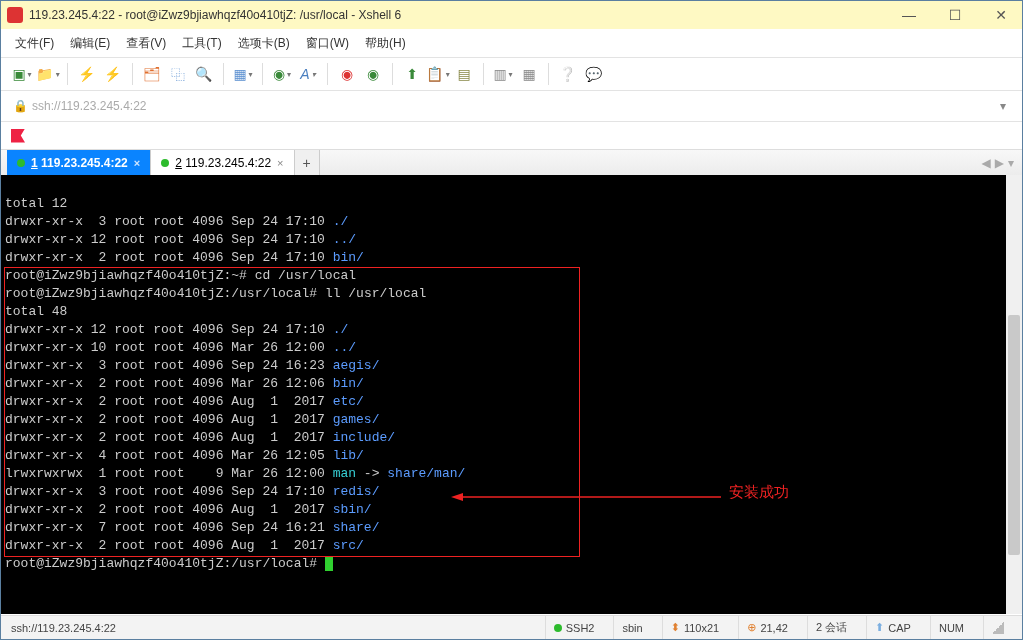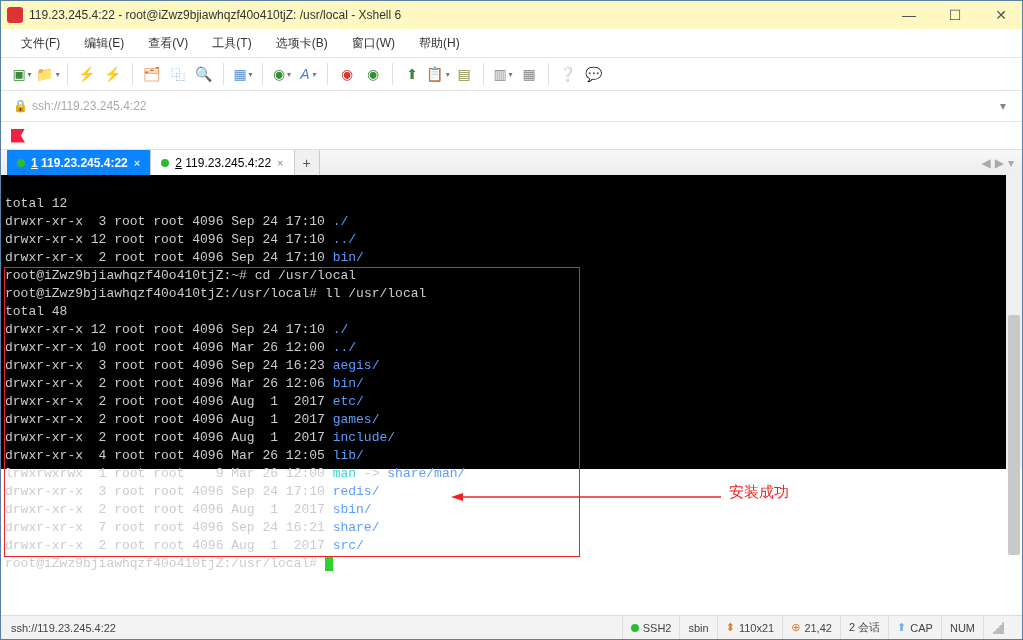--- a/index.html
+++ b/index.html
@@ -3,21 +3,21 @@
 <meta charset="utf-8">
 <style>
   * { box-sizing: border-box; margin: 0; padding: 0; }
   body { font-family: "Microsoft YaHei", "Segoe UI", sans-serif; font-size: 12px; background: #fff; width: 1023px; height: 640px; overflow: hidden; position: relative; border: 1px solid #5a7fa0; }
   .titlebar { height: 28px; background: #fef9c3; display: flex; align-items: center; padding: 0 6px; }
   .titlebar .icon { width: 16px; height: 16px; background: #d33; border-radius: 3px; margin-right: 6px; }
   .titlebar .title { flex: 1; color: #333; font-size: 12px; }
   .winbtns { display: flex; gap: 16px; color: #555; font-size: 14px; }
   .winbtns span { cursor: pointer; width: 30px; text-align: center; }
 
-  .menubar { height: 28px; display: flex; align-items: center; padding: 0 20px; gap: 24px; color: #333; }
+  .menubar { height: 28px; display: flex; align-items: center; padding: 0 14px; gap: 16px; color: #333; }
   .menubar .menuitem { cursor: pointer; }
 
   .toolbar { height: 34px; border-top: 1px solid #e3e3e3; border-bottom: 1px solid #e3e3e3; display: flex; align-items: center; padding: 0 10px; gap: 4px; }
   .tool-sep { width: 1px; height: 22px; background: #ddd; margin: 0 4px; }
   .tool-ico { width: 22px; height: 22px; display: inline-flex; align-items: center; justify-content: center; font-size: 14px; cursor: pointer; border-radius: 2px; }
   .tool-ico.drop::after { content: "▾"; font-size: 8px; color: #777; margin-left: 2px; }
 
   .address { height: 30px; display: flex; align-items: center; padding: 4px 10px; }
   .address .lock { color: #e0a030; margin: 0 4px 0 2px; }
   .address .url { color: #aaa; flex: 1; }
@@ -29,37 +29,37 @@
   .tabs { height: 26px; background: linear-gradient(#f8f8f8,#ececec); border-top: 1px solid #ddd; display: flex; align-items: stretch; padding-left: 6px; }
   .tab { display: flex; align-items: center; padding: 0 10px; gap: 6px; border-right: 1px solid #ccc; background: #fff; cursor: pointer; font-size: 12px; }
   .tab.active { background: #0a84ff; color: #fff; font-weight: bold; }
   .tab .dot { width: 8px; height: 8px; border-radius: 50%; }
   .tab .dot.green { background: #2dbb2d; }
   .tab .close { font-size: 11px; color: #888; cursor: pointer; }
   .tab.active .close { color: #cfe6ff; }
   .tab.new { background: #f0f0f0; font-size: 14px; color: #555; padding: 0 8px; }
   .tabs-right { margin-left: auto; display: flex; align-items: center; padding: 0 8px; gap: 4px; color: #aaa; }
 
-  .terminal-wrap { position: relative; height: 294px; background: #000; font-family: "Consolas","Courier New",monospace; font-size: 13px; line-height: 18px; color: #ccc; }
+  .terminal-wrap { position: relative; height: 439px; background: #000; font-family: "Consolas","Courier New",monospace; font-size: 13px; line-height: 18px; color: #ccc; }
   .terminal { position: absolute; inset: 0; right: 16px; padding: 2px 0 0 4px; white-space: pre; }
   .scrollbar { position: absolute; right: 0; top: 0; width: 16px; height: 100%; background: #f0f0f0; }
   .scroll-thumb { position: absolute; left: 2px; right: 2px; top: 140px; height: 240px; background: #c9c9c9; border-radius: 2px; }
 
   .c-blue { color: #5c9cff; }
   .c-cyan { color: #37d0d6; }
   .c-prompt { color: #ccc; }
   .cursor { display: inline-block; width: 8px; height: 15px; background: #30d030; vertical-align: text-bottom; }
 
   .redbox { position: absolute; border: 1.5px solid #e22; pointer-events: none; }
   .anno { position: absolute; color: #e22; font-family: "Microsoft YaHei"; font-size: 15px; }
   .arrow { position: absolute; pointer-events:none; }
 
   .statusbar { position: absolute; bottom: 0; left: 0; right: 0; height: 24px; background: #f3f3f3; border-top: 1px solid #ddd; display: flex; align-items: center; font-size: 11px; color: #444; padding: 0 10px; }
   .statusbar .sp { flex: 1; }
-  .status-seg { padding: 0 8px; border-left: 1px solid #ddd; height: 100%; display: flex; align-items: center; gap: 4px; }
+  .status-seg { padding: 0 8px; border-left: 1px solid #ddd; height: 100%; display: flex; align-items: center; gap: 4px; margin-left: 11px; }
   .status-seg .gdot { width: 8px; height: 8px; background: #2dbb2d; border-radius: 50%; }
   .status-seg .resize { width: 12px; height: 12px; background: linear-gradient(135deg, transparent 50%, #bbb 50%); }
 </style>
 </head>
 <body>
 
 <div class="titlebar">
   <div class="icon"></div>
   <div class="title">119.23.245.4:22 - root@iZwz9bjiawhqzf40o410tjZ: /usr/local - Xshell 6</div>
   <div class="winbtns">

